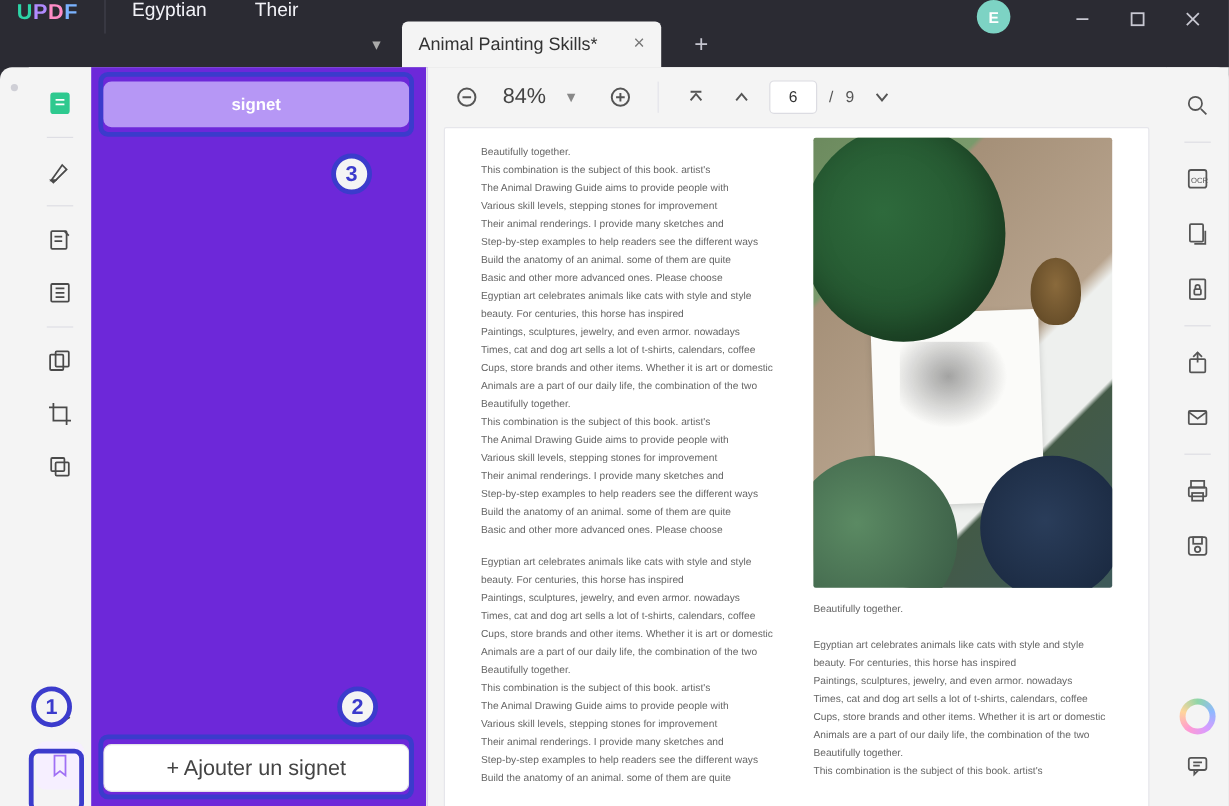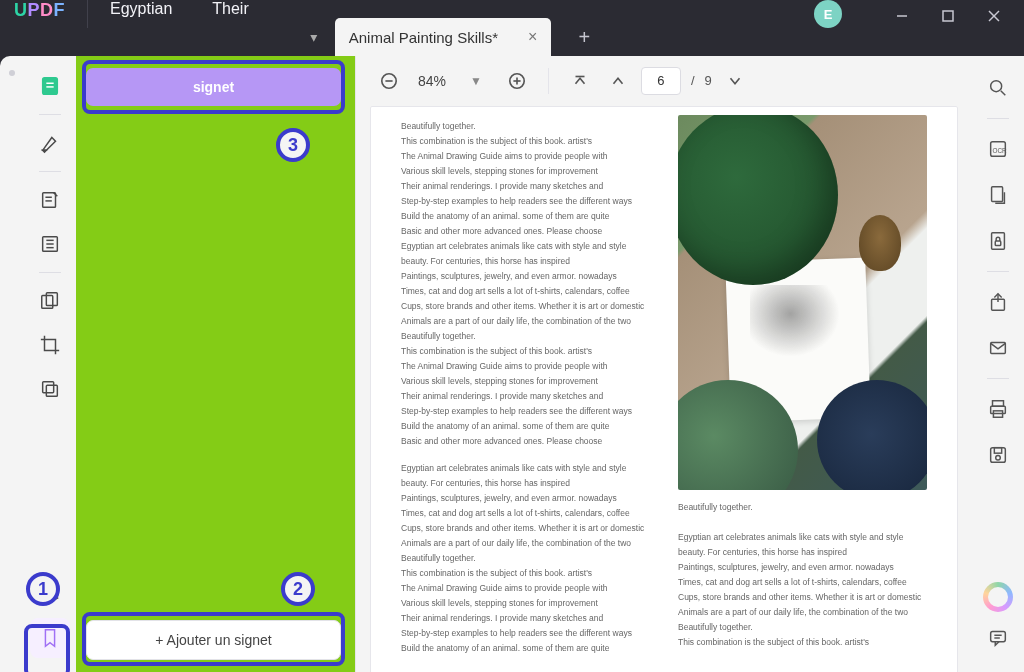--- a/index.html
+++ b/index.html
@@ -35,38 +35,38 @@
   .tbtn { width:40px; height:40px; border-radius:8px; display:flex; align-items:center; justify-content:center; cursor:pointer; color:#555; }
   .tbtn svg { width:22px; height:22px; stroke:#4a4a4a; stroke-width:1.6; fill:none; }
   .tbtn.active { background:#e9e6f8; }
   .tbtn.green svg rect.fill { fill:#2ec98f; stroke:#2ec98f; }
   .tdivider { width:22px; height:1px; background:#dedee4; margin:4px 0; }
   .leftbottom { margin-top:auto; margin-bottom:14px; display:flex; flex-direction:column; align-items:center; gap:4px; }
   .tbtn.bookmark { background:#f6efff; }
   .tbtn.bookmark svg { stroke:#a070f5; }
 
   
-  .bmpanel { width: 280px; background:#84cc16; border-right:1px solid #e5e5ea; position:relative; padding:12px 14px 12px 10px; display:flex; flex-direction:column; }
+  .bmpanel { width: 280px; background:#6d28d9; border-right:1px solid #e5e5ea; position:relative; padding:12px 14px 12px 10px; display:flex; flex-direction:column; }
   .signet-pill { height:38px; background:#b697f5; border-radius:7px; display:flex; align-items:center; justify-content:center; color:#fff; font-size:14px; font-weight:600; cursor:pointer; }
   .highlight-box { position:absolute; border:4px solid #3b3bcc; border-radius:8px; pointer-events:none; }
   .hb1 { left:-52px; bottom:-6px; width:46px; height:54px; }
   .hb2 { left:6px; top:4px; right:10px; height:54px; }
   .hb3 { left:6px; bottom:6px; right:10px; height:54px; }
   .circ { position:absolute; width:34px; height:34px; border:4px solid #3b3bcc; border-radius:50%; display:flex; align-items:center; justify-content:center; color:#3b3bcc; font-weight:800; font-size:18px; background:#f4f4f4; pointer-events:none; }
   .circ1 { left:-50px; bottom:66px; }
   .circ2 { left:205px; bottom:66px; }
   .circ3 { left:200px; top:72px; }
-  .addbtn { margin-top:auto; height:40px; background:#fff; border:1px solid #e3e3e8; border-radius:7px; display:flex; align-items:center; justify-content:center; color:#444; font-size:14px; cursor:pointer; }
+  .addbtn { margin-top:auto; height:40px; background:#fff; border:1px solid #e3e3e8; border-radius:7px; display:flex; align-items:center; justify-content:center; color:#444; font-size:18px; cursor:pointer; }
 
   
   .center { flex:1; display:flex; flex-direction:column; background:#f4f4f4; }
   .topbar { height:50px; border-bottom:1px solid #f4f4f4; display:flex; align-items:center; padding: 0 18px; gap:8px; }
   .cbtn { width:30px; height:30px; display:flex; align-items:center; justify-content:center; cursor:pointer; border-radius:6px; }
   .cbtn svg { width:18px; height:18px; stroke:#555; stroke-width:1.8; fill:none; }
-  .zoomval { font-size:14px; color:#444; margin: 0 6px; min-width:38px; text-align:left; }
+  .zoomval { font-size:18px; color:#444; margin: 0 6px; min-width:38px; text-align:center; }
   .zoomcaret { color:#888; font-size:12px; margin-right:12px; }
   .tsep { width:1px; height:26px; background:#e4e4ea; margin:0 8px; }
   .pagebox { width:40px; height:28px; border:1px solid #dcdce2; border-radius:4px; text-align:center; font-size:13px; color:#333; background:#fff; }
   .pagetotal { font-size:13px; color:#555; margin-left:2px; }
   .tgrow { flex:1; }
 
   
   .docwrap { flex:1; overflow:auto; padding: 0 14px 14px 14px; }
   .page { background:#fff; border:1px solid #e6e6eb; border-radius:2px; padding: 8px 30px 30px 30px; column-count:2; column-gap:28px; font-size:8.5px; line-height:15px; color:#666; position:relative; min-height:560px; }
   .page p { margin-bottom:0; }

